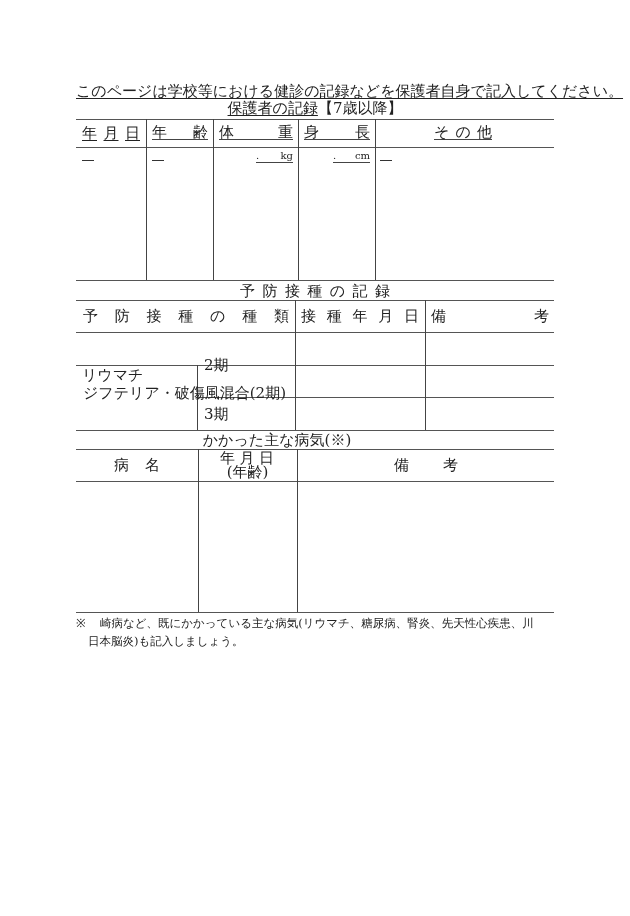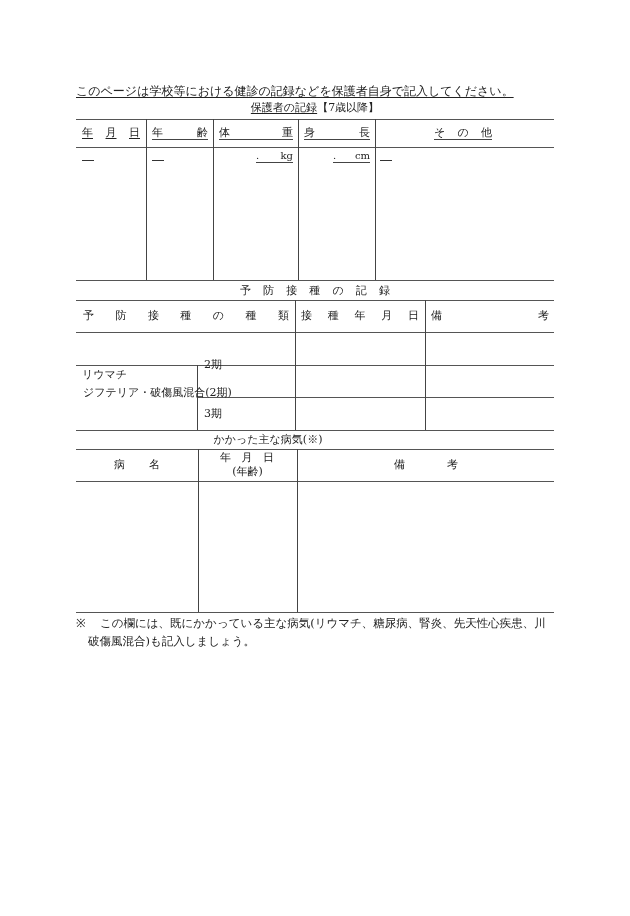--- a/index.html
+++ b/index.html
@@ -3,29 +3,29 @@
   <meta charset="utf-8">
   <style>
     html, body { margin:0; padding:0; }
     body {
       width:630px; height:916px; background:#ffffff; position:relative; overflow:hidden;
       font-family: "DejaVu Serif", "Liberation Serif", serif; color:#222;
     }
     .abs { position:absolute; }
     .hline { position:absolute; height:0; border-top:1px solid #555; }
     .vline { position:absolute; width:0; border-left:1px solid #444; }
-    .txt { position:absolute; font-size:11px; line-height:14px; white-space:nowrap; }
+    .txt { position:absolute; font-size:15px; line-height:14px; white-space:nowrap; }
     .ul { text-decoration: underline; text-underline-offset:2px; }
     .spread { display:flex; justify-content:space-between; }
     .dash { position:absolute; height:0; border-top:1px solid #333; width:12px; }
   </style>
 </head>
 <body>
 
-<div class="txt ul" style="left:76px;top:84px;font-size:12px;">このページは学校等における健診の記録などを保護者自身で記入してください。</div>
+<div class="txt ul" style="left:76px;top:84px;font-size:15px;">このページは学校等における健診の記録などを保護者自身で記入してください。</div>
 
 <div class="txt" style="left:0;width:630px;top:101px;text-align:center;">
   <span class="ul">保護者の記録</span><span>【7歳以降】</span>
 </div>
 
 <div class="hline" style="left:76px;width:478px;top:119px;"></div>
 <div class="hline" style="left:76px;width:478px;top:147px;"></div>
 <div class="hline" style="left:76px;width:478px;top:280px;"></div>
 <div class="vline" style="left:146px;top:119px;height:161px;"></div>
 <div class="vline" style="left:213px;top:119px;height:161px;"></div>
@@ -112,21 +112,21 @@
 <div class="abs" style="left:426px;top:333px;width:128px;height:32px;"></div>
 
 <div class="txt" style="left:82px;top:368px;">リウマチ</div>
 <div class="txt" style="left:204px;top:358px;">2期</div>
 <div class="txt" style="left:204px;top:407px;">3期</div>
 <div class="abs" style="left:296px;top:366px;width:129px;height:31px;"></div>
 <div class="abs" style="left:426px;top:366px;width:128px;height:31px;"></div>
 <div class="abs" style="left:296px;top:398px;width:129px;height:32px;"></div>
 <div class="abs" style="left:426px;top:398px;width:128px;height:32px;"></div>
 
-<div class="txt" style="left:4px;width:528px;top:433px;text-align:center;">かかった主な病気(※)</div>
+<div class="txt" style="left:13px;width:528px;top:433px;text-align:center;">かかった主な病気(※)</div>
 
 <div class="hline" style="left:76px;width:478px;top:449px;"></div>
 <div class="hline" style="left:76px;width:478px;top:481px;"></div>
 <div class="hline" style="left:76px;width:478px;top:612px;"></div>
 <div class="vline" style="left:198px;top:449px;height:163px;"></div>
 <div class="vline" style="left:297px;top:449px;height:163px;"></div>
 
 <div class="txt spread" style="left:114px;width:46px;top:458px;">
   <span>病</span>
   <span>名</span>
@@ -140,14 +140,14 @@
 <div class="txt spread" style="left:394px;width:64px;top:458px;">
   <span>備</span>
   <span>考</span>
 </div>
 
 <div class="abs" style="left:77px;top:482px;width:121px;height:130px;"></div>
 <div class="abs" style="left:199px;top:482px;width:98px;height:130px;"></div>
 <div class="abs" style="left:298px;top:482px;width:256px;height:130px;"></div>
 
 <div class="txt" style="left:76px;top:616px;font-size:11.5px;">※</div>
-<div class="txt" style="left:100px;top:616px;font-size:11.5px;">この欄には、既にかかっている主な病気(リウマチ、糖尿病、腎炎、先天性心疾患、川</div>
-<div class="txt" style="left:88px;top:634px;font-size:11.5px;">破傷風混合)も記入しましょう。</div>
+<div class="txt" style="left:100px;top:616px;font-size:11.5px;">崎病など、既にかかっている主な病気(リウマチ、糖尿病、腎炎、先天性心疾患、川</div>
+<div class="txt" style="left:88px;top:634px;font-size:11.5px;">日本脳炎)も記入しましょう。</div>
 
 </body></html>

